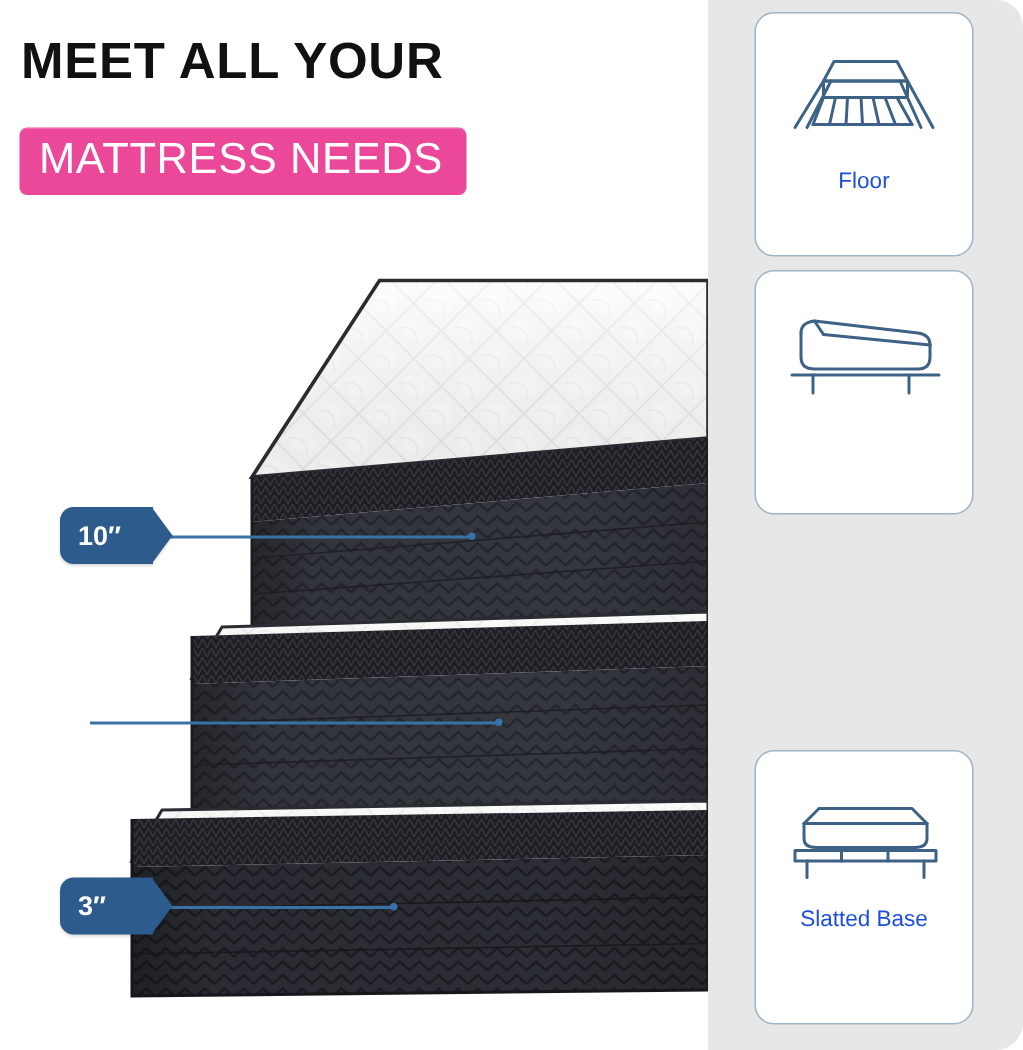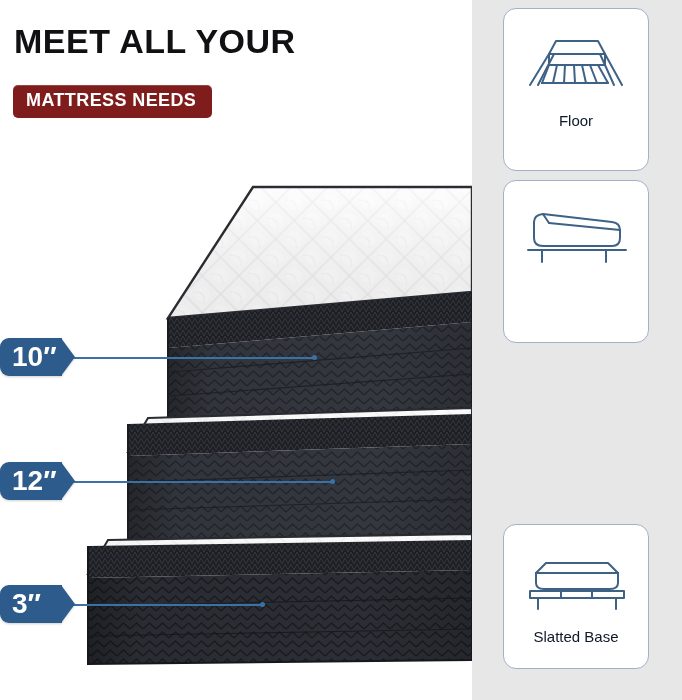--- a/index.html
+++ b/index.html
@@ -2,32 +2,32 @@
 <html><head>
 <meta charset="utf-8">
 <style>
   html,body{margin:0;padding:0;}
   body{
     width:682px;height:700px;overflow:hidden;
     background:#ffffff;
     font-family:"Liberation Sans", sans-serif;
     position:relative;
   }
-  #stage{position:absolute;inset:0;width:682px;height:700px;overflow:hidden;background:#fff;}
+  #stage{position:absolute;inset:0;width:682px;height:700px;overflow:hidden;background:#fff;border-radius:18px;}
 
   
   .headline{
     position:absolute;left:14px;top:22px;
     font-size:34px;font-weight:700;letter-spacing:.5px;
     color:#111114;white-space:nowrap;
   }
   .badge{
     position:absolute;left:13px;top:85px;
-    background:#7f1d1d;color:#ffffff;
-    font-size:18px;font-weight:700;letter-spacing:.4px;
+    background:#ec4899;color:#ffffff;
+    font-size:29px;font-weight:400;letter-spacing:.4px;
     padding:5px 16px 7px 13px;
     border-radius:5px;white-space:nowrap;
     box-shadow:inset 0 1px 0 rgba(255,255,255,.18);
   }
 
   
   .panel{
     position:absolute;left:472px;top:0;width:210px;height:700px;
     background:#e7e7e7;
   }
@@ -36,45 +36,46 @@
     background:#ffffff;
     border:1.4px solid #9fb3c6;
     border-radius:13px;
     box-sizing:border-box;
     display:flex;flex-direction:column;
     align-items:center;justify-content:flex-start;
   }
   .card-1{top:8px;height:163px;}
   .card-2{top:180px;height:163px;}
   .card-3{top:352px;height:163px;}
-  .card-4{top:524px;height:145px;}
+  .card-4{top:500px;height:183px;}
   .card .art{
     width:126px;height:96px;
     display:flex;align-items:center;justify-content:center;
     margin-top:6px;
   }
   .card .art svg{display:block;}
   .card .cap{
-    font-size:15px;color:#0f172a;line-height:1.28;
+    font-size:15px;color:#1d4ed8;line-height:1.28;
     text-align:center;width:130px;
   }
   .card-2 .cap{margin-top:-2px;}
 
   
   .stack{position:absolute;left:0;top:0;width:472px;height:700px;}
 
   .mlabel{
     position:absolute;height:38px;
     display:flex;align-items:center;
-    color:#ffffff;font-size:28px;font-weight:700;
+    color:#ffffff;font-size:18px;font-weight:700;
     background:#2c5b8c;
     padding-left:12px;padding-right:16px;
     border-radius:9px 0 0 9px;
     box-sizing:border-box;
     filter:drop-shadow(0 1px 1px rgba(0,0,0,.18));
+    margin-left:40px;
   }
   .mlabel::after{
     content:"";position:absolute;right:-13px;top:0;
     width:0;height:0;
     border-top:19px solid transparent;
     border-bottom:19px solid transparent;
     border-left:14px solid #2c5b8c;
   }
   .lead{position:absolute;height:1.6px;background:#3a72a8;}
   .leaddot{position:absolute;width:5px;height:5px;border-radius:50%;background:#3a72a8;}
@@ -178,23 +179,20 @@
     <div class="lead" style="left:60px;top:481px;width:272px;"></div>
     <div class="leaddot" style="left:330px;top:479px;"></div>
 
     <div class="lead" style="left:62px;top:604px;width:200px;"></div>
     <div class="leaddot" style="left:260px;top:602px;"></div>
 
     
     <div class="mlabel" style="left:0px;top:338px;width:62px;">
       <span>10″</span>
     </div>
-    <div class="mlabel" style="left:0px;top:462px;width:62px;">
-      <span>12″</span>
-    </div>
     <div class="mlabel" style="left:0px;top:585px;width:62px;">
       <span>3″</span>
     </div>
   </div>
 
   <div class="panel">
 
     <div class="card card-1">
       <div class="art">
         <svg width="120" height="92" viewBox="0 0 120 92">

